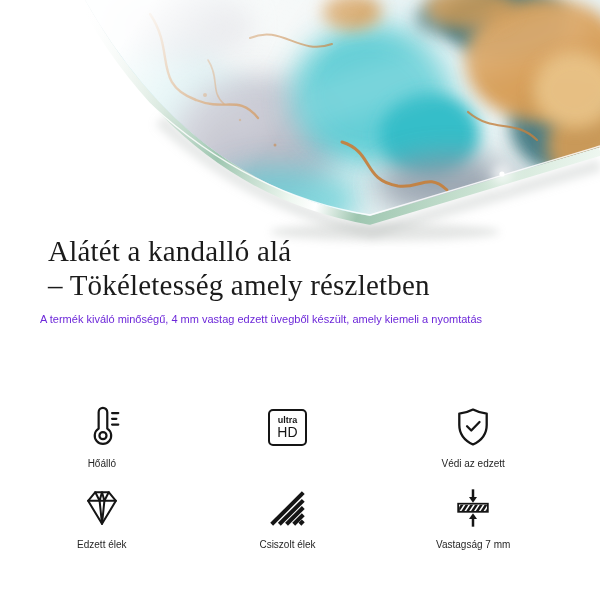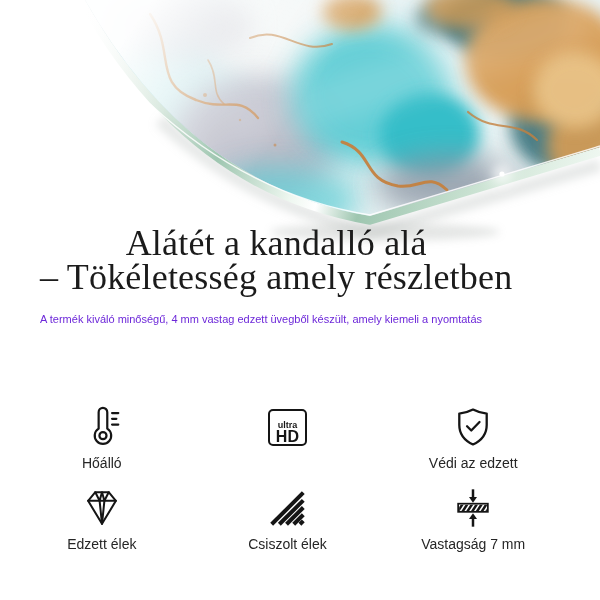--- a/index.html
+++ b/index.html
@@ -1,40 +1,40 @@
 <!DOCTYPE html>
 <html><head>
 <meta charset="utf-8">
 <style>
   html,body{margin:0;padding:0;background:#ffffff;}
   .stage{position:relative;width:600px;height:600px;background:#ffffff;overflow:hidden;
          font-family:"Liberation Sans",sans-serif;}
   
   .hero{position:absolute;top:0;left:0;width:600px;height:250px;}
   
-  .title{position:absolute;left:40px;top:226px;margin:0;
+  .title{position:absolute;left:40px;top:226px;margin:8px;
          font-family:"Liberation Serif",serif;font-weight:400;
-         font-size:36px;line-height:34px;color:#1b1b1b;letter-spacing:0.2px;text-align:center;}
+         font-size:29px;line-height:34px;color:#1b1b1b;letter-spacing:0.2px;}
   .title span{display:block;}
   
   .desc{position:absolute;left:40px;top:308px;font-size:11px;line-height:23.2px;
         color:#6d28d9;}
   .desc div{white-space:nowrap;}
   
   .features{position:absolute;left:9px;top:400px;width:557px;
             display:grid;grid-template-columns:repeat(3,1fr);row-gap:10px;}
   .feature{display:flex;flex-direction:column;align-items:center;}
   .icon-box{height:54px;display:flex;align-items:center;justify-content:center;}
-  .flabel{margin-top:2px;font-size:14px;line-height:15px;color:#262626;text-align:center;}
+  .flabel{margin-top:2px;font-size:10px;line-height:15px;color:#262626;text-align:center;}
   
   .uhd-box{width:35px;height:33px;border:2.6px solid #151515;border-radius:5px;
-           display:flex;flex-direction:column;align-items:center;justify-content:flex-end;
+           display:flex;flex-direction:column;align-items:center;justify-content:center;
            color:#151515;}
   .uhd-top{font-size:9px;line-height:9px;font-weight:700;}
-  .uhd-bottom{font-size:16px;line-height:14px;font-weight:700;letter-spacing:0.2px;}
+  .uhd-bottom{font-size:14px;line-height:14px;font-weight:400;letter-spacing:0.2px;}
   .ic{display:block;}
 </style>
 </head>
 <body>
 
 <div class="stage">
 
   <svg class="hero" viewBox="0 0 600 250">
     <defs>
       <clipPath id="panel">

